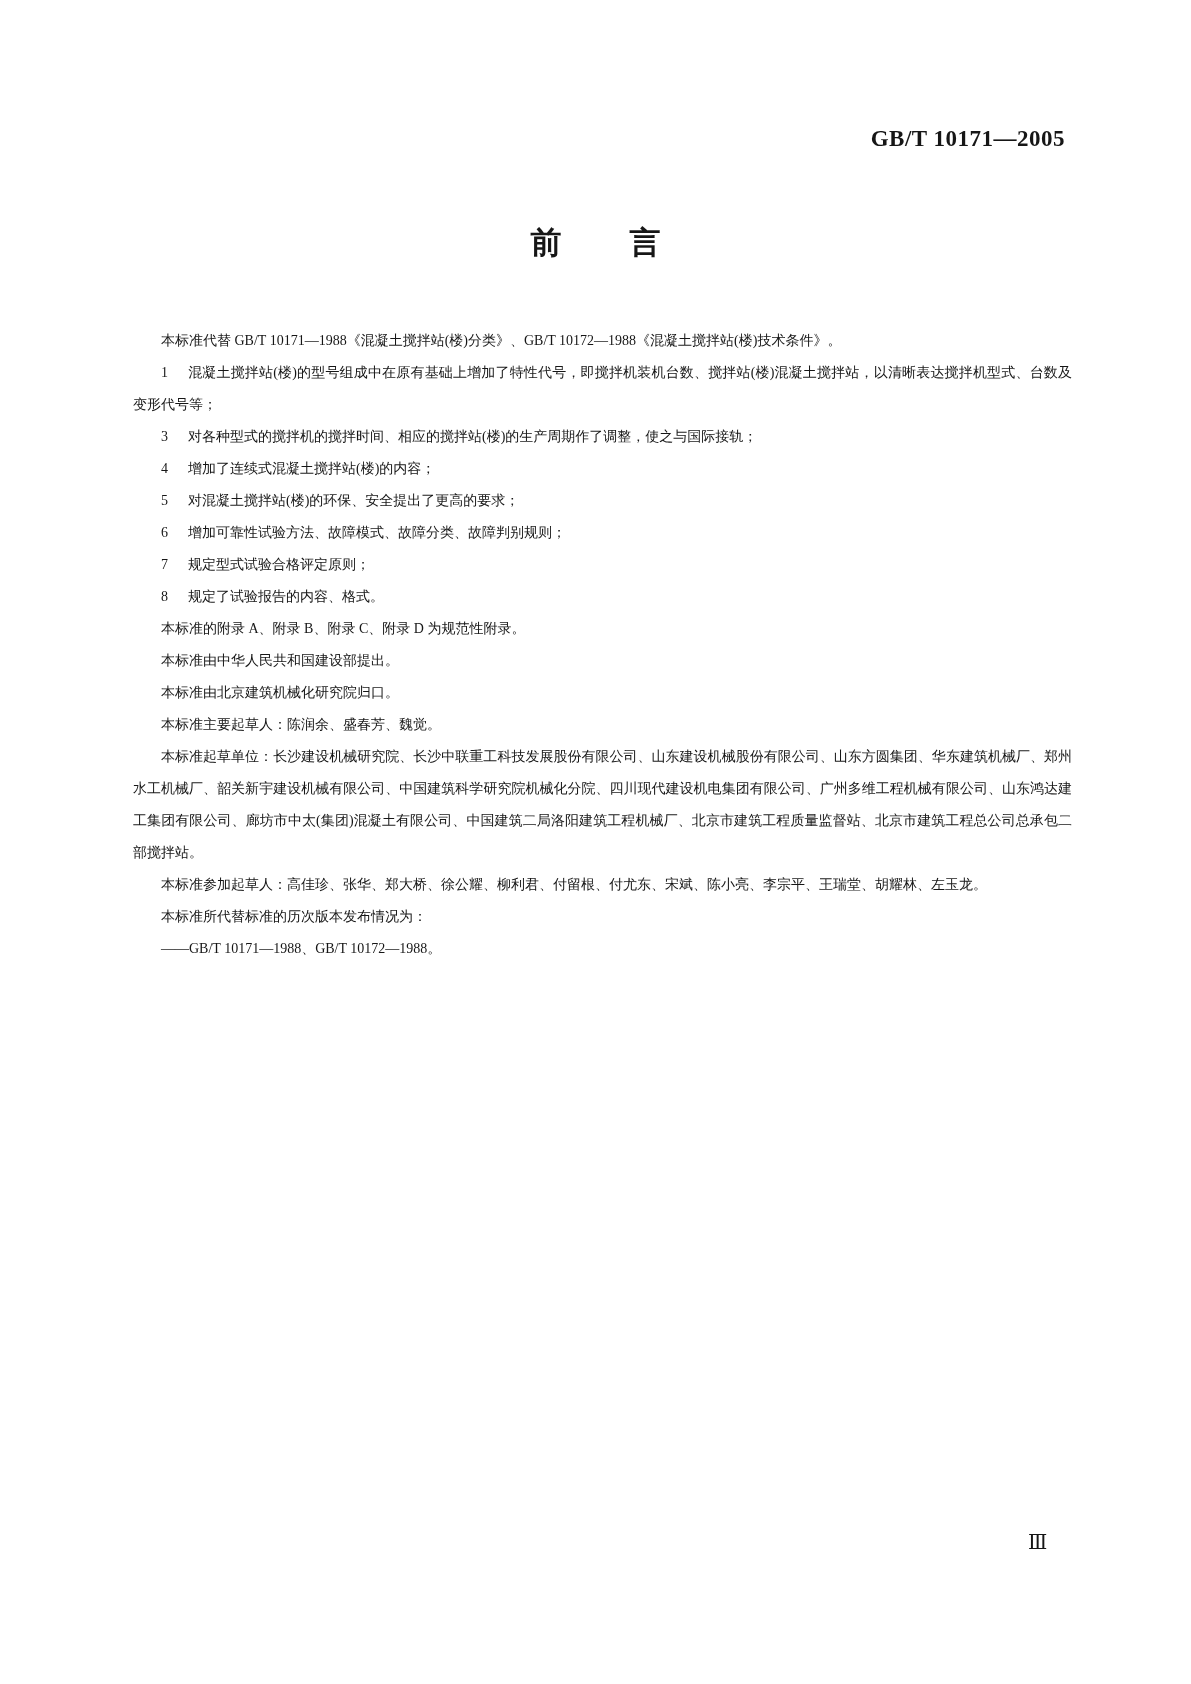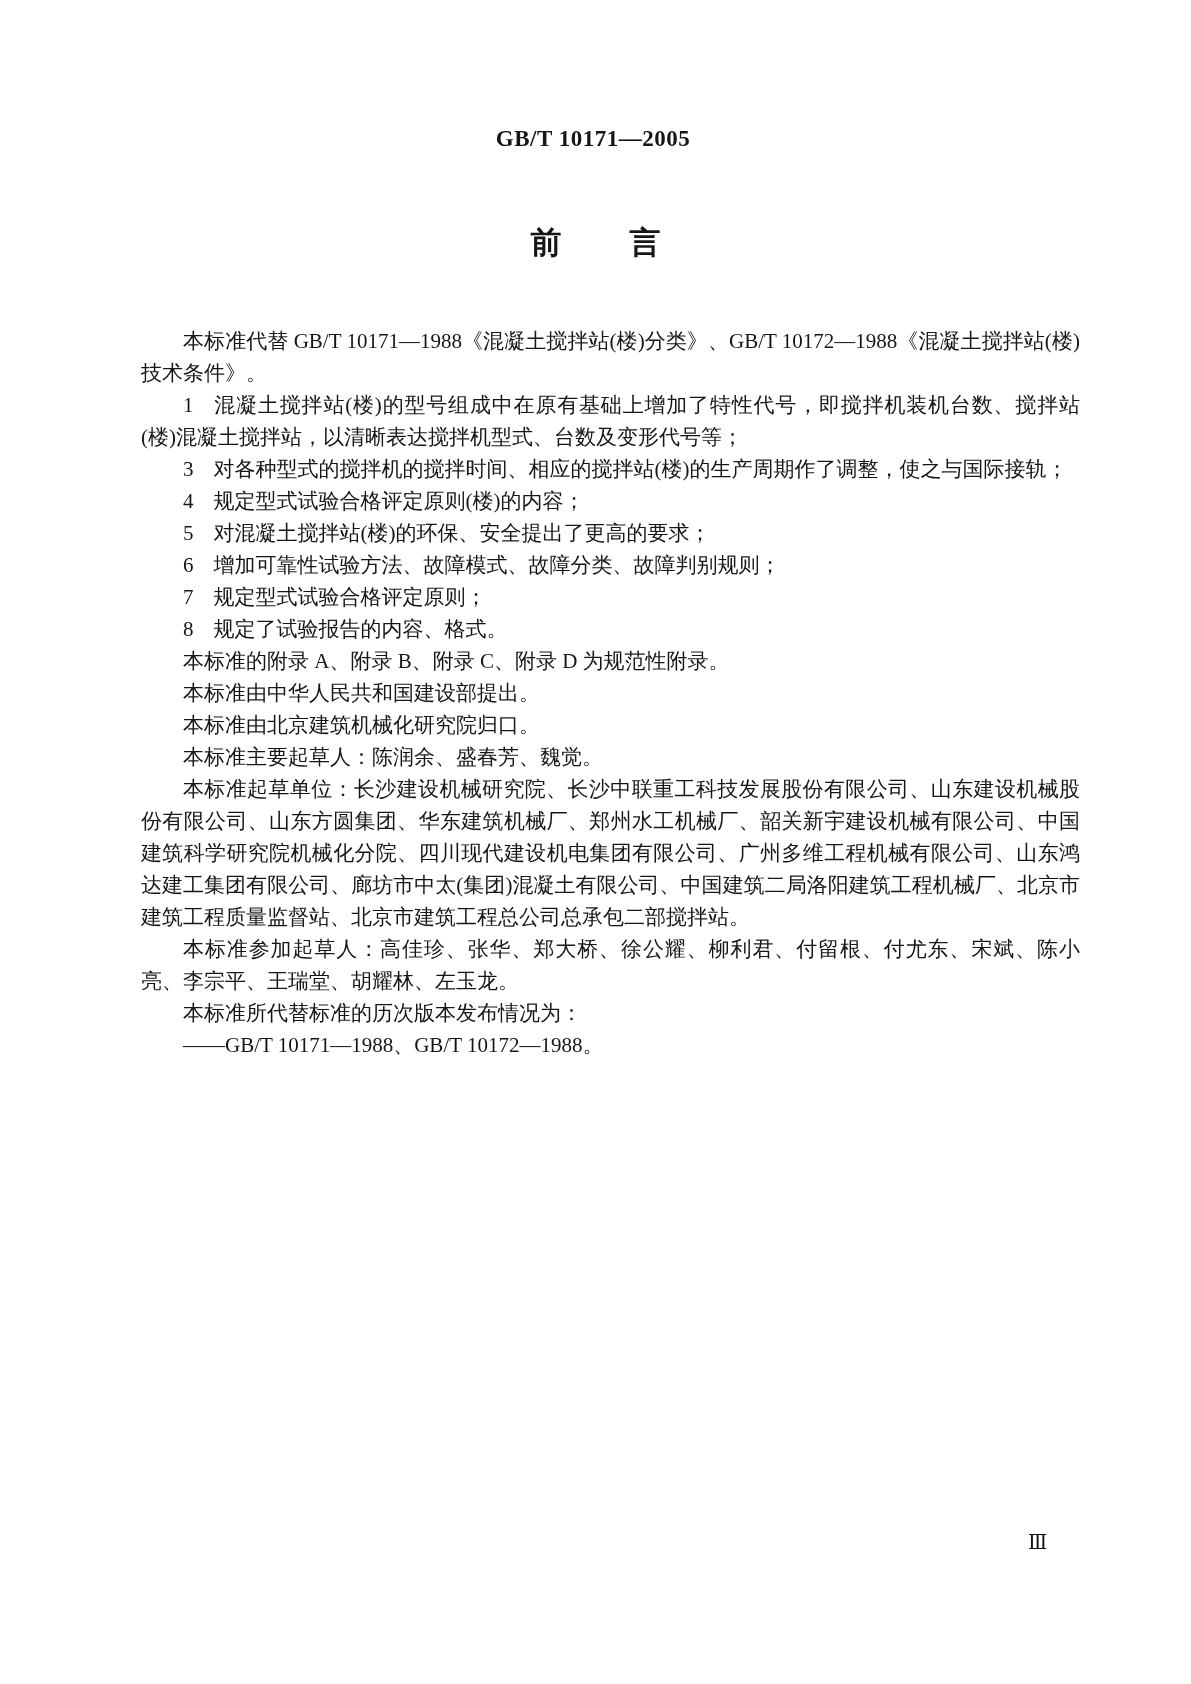--- a/index.html
+++ b/index.html
@@ -13,23 +13,23 @@
     height: 1684px;
     margin: 0 auto;
     background: #ffffff;
     color: #161616;
     font-family: "Liberation Serif", "DejaVu Serif", serif;
     overflow: hidden;
   }
   .page-header {
     position: absolute;
     top: 126px;
-    left: 133px;
+    left: 145px;
     width: 920px;
-    text-align: center;
+    text-align: right;
     font-weight: bold;
     font-size: 23px;
     letter-spacing: 0.5px;
     white-space: nowrap;
   }
   .doc-title {
     position: absolute;
     top: 224px;
     left: 0;
     width: 100%;
@@ -38,23 +38,23 @@
     justify-content: center;
     column-gap: 68px;
     font-family: "Liberation Sans", "DejaVu Sans", sans-serif;
     font-weight: bold;
     font-size: 31px;
     line-height: 38px;
   }
   .foreword {
     position: absolute;
     top: 325px;
-    left: 141px;
+    left: 133px;
     width: 939px;
-    font-size: 21px;
+    font-size: 14px;
     line-height: 32px;
     text-align: justify;
   }
   .para {
     margin: 0;
     text-indent: 2em;
   }
   .item-num {
     margin-right: 20px;
   }
@@ -78,21 +78,21 @@
   <h1 class="doc-title">
     <span>前</span>
     <span>言</span>
   </h1>
 
   <main class="foreword">
 
   <p class="para"><span>本标准代替 GB/T 10171—1988《混凝土搅拌站(楼)分类》、GB/T 10172—1988《混凝土搅拌站(楼)技术条件》。</span></p>
       <p class="para item"><span class="item-num">1</span><span>混凝土搅拌站(楼)的型号组成中在原有基础上增加了特性代号，即搅拌机装机台数、搅拌站(楼)混凝土搅拌站，以清晰表达搅拌机型式、台数及变形代号等；</span></p>
       <p class="para item"><span class="item-num">3</span><span>对各种型式的搅拌机的搅拌时间、相应的搅拌站(楼)的生产周期作了调整，使之与国际接轨；</span></p>
-      <p class="para item"><span class="item-num">4</span><span>规定型式试验合格评定原则(楼)的内容；</span></p>
+      <p class="para item"><span class="item-num">4</span><span>增加了连续式混凝土搅拌站(楼)的内容；</span></p>
       <p class="para item"><span class="item-num">5</span><span>对混凝土搅拌站(楼)的环保、安全提出了更高的要求；</span></p>
       <p class="para item"><span class="item-num">6</span><span>增加可靠性试验方法、故障模式、故障分类、故障判别规则；</span></p>
       <p class="para item"><span class="item-num">7</span><span>规定型式试验合格评定原则；</span></p>
       <p class="para item"><span class="item-num">8</span><span>规定了试验报告的内容、格式。</span></p>
       <p class="para"><span>本标准的附录 A、附录 B、附录 C、附录 D 为规范性附录。</span></p>
       <p class="para"><span>本标准由中华人民共和国建设部提出。</span></p>
       <p class="para"><span>本标准由北京建筑机械化研究院归口。</span></p>
       <p class="para"><span>本标准主要起草人：陈润余、盛春芳、魏觉。</span></p>
       <p class="para"><span>本标准起草单位：长沙建设机械研究院、长沙中联重工科技发展股份有限公司、山东建设机械股份有限公司、山东方圆集团、华东建筑机械厂、郑州水工机械厂、韶关新宇建设机械有限公司、中国建筑科学研究院机械化分院、四川现代建设机电集团有限公司、广州多维工程机械有限公司、山东鸿达建工集团有限公司、廊坊市中太(集团)混凝土有限公司、中国建筑二局洛阳建筑工程机械厂、北京市建筑工程质量监督站、北京市建筑工程总公司总承包二部搅拌站。</span></p>
       <p class="para"><span>本标准参加起草人：高佳珍、张华、郑大桥、徐公耀、柳利君、付留根、付尤东、宋斌、陈小亮、李宗平、王瑞堂、胡耀林、左玉龙。</span></p>

